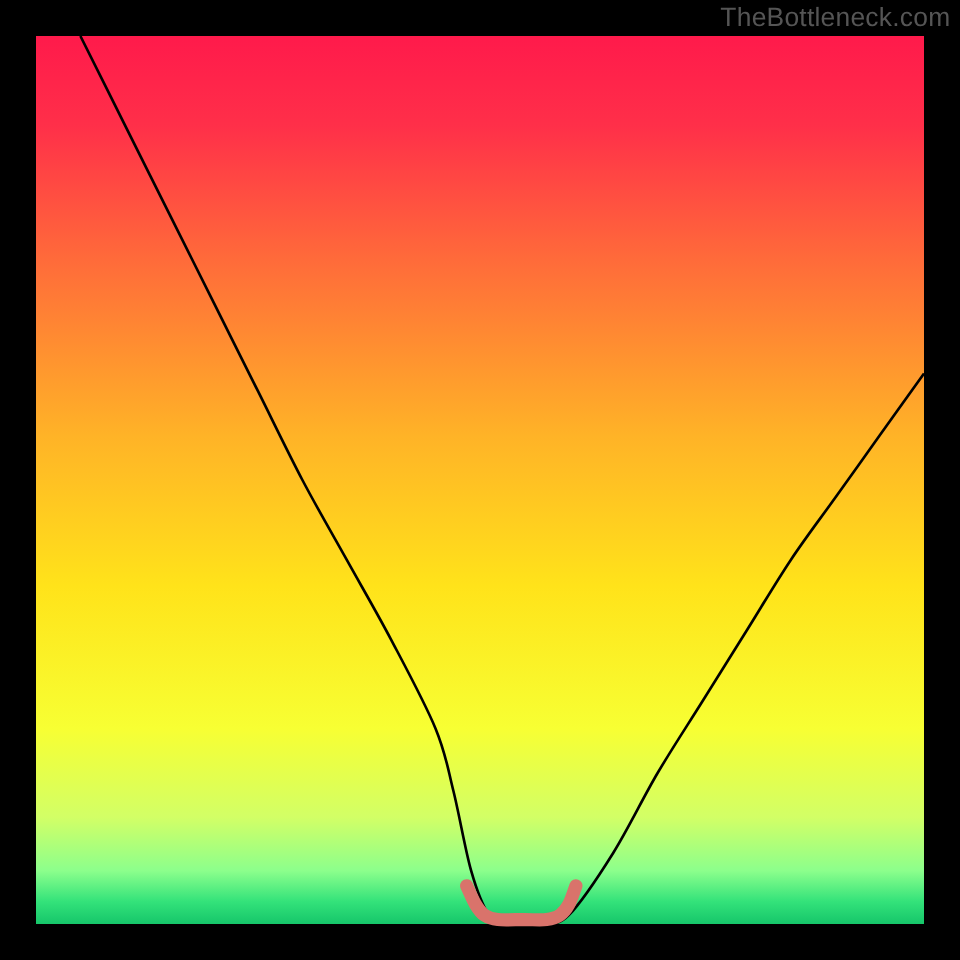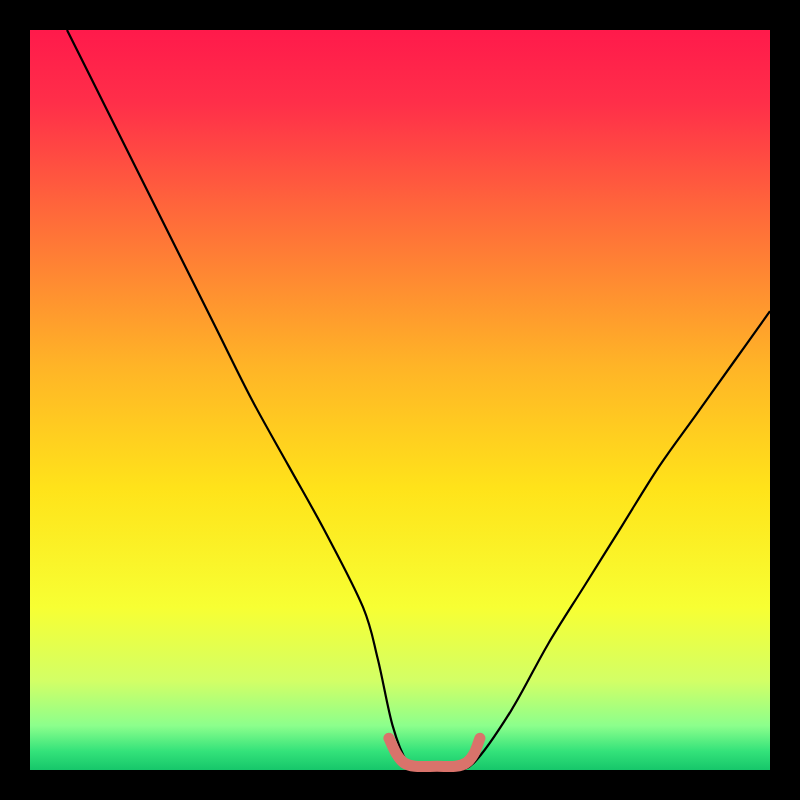--- a/index.html
+++ b/index.html
@@ -30,20 +30,21 @@
   svg {
     position: absolute;
     left: 0; top: 0;
   }
 </style>
 </head>
 <body>
 
 <div class="frame">
 
+  <div class="watermark">TheBottleneck.com</div>
 
   <svg id="chart-svg" width="800" height="800">
     <defs>
       <linearGradient id="bg-grad" x1="0" y1="0" x2="0" y2="1">
           <stop offset="0%" stop-color="#ff1a4b"></stop>
           <stop offset="10%" stop-color="#ff2f49"></stop>
           <stop offset="25%" stop-color="#ff6a3a"></stop>
           <stop offset="45%" stop-color="#ffb327"></stop>
           <stop offset="62%" stop-color="#ffe31a"></stop>
           <stop offset="78%" stop-color="#f7ff33"></stop>

